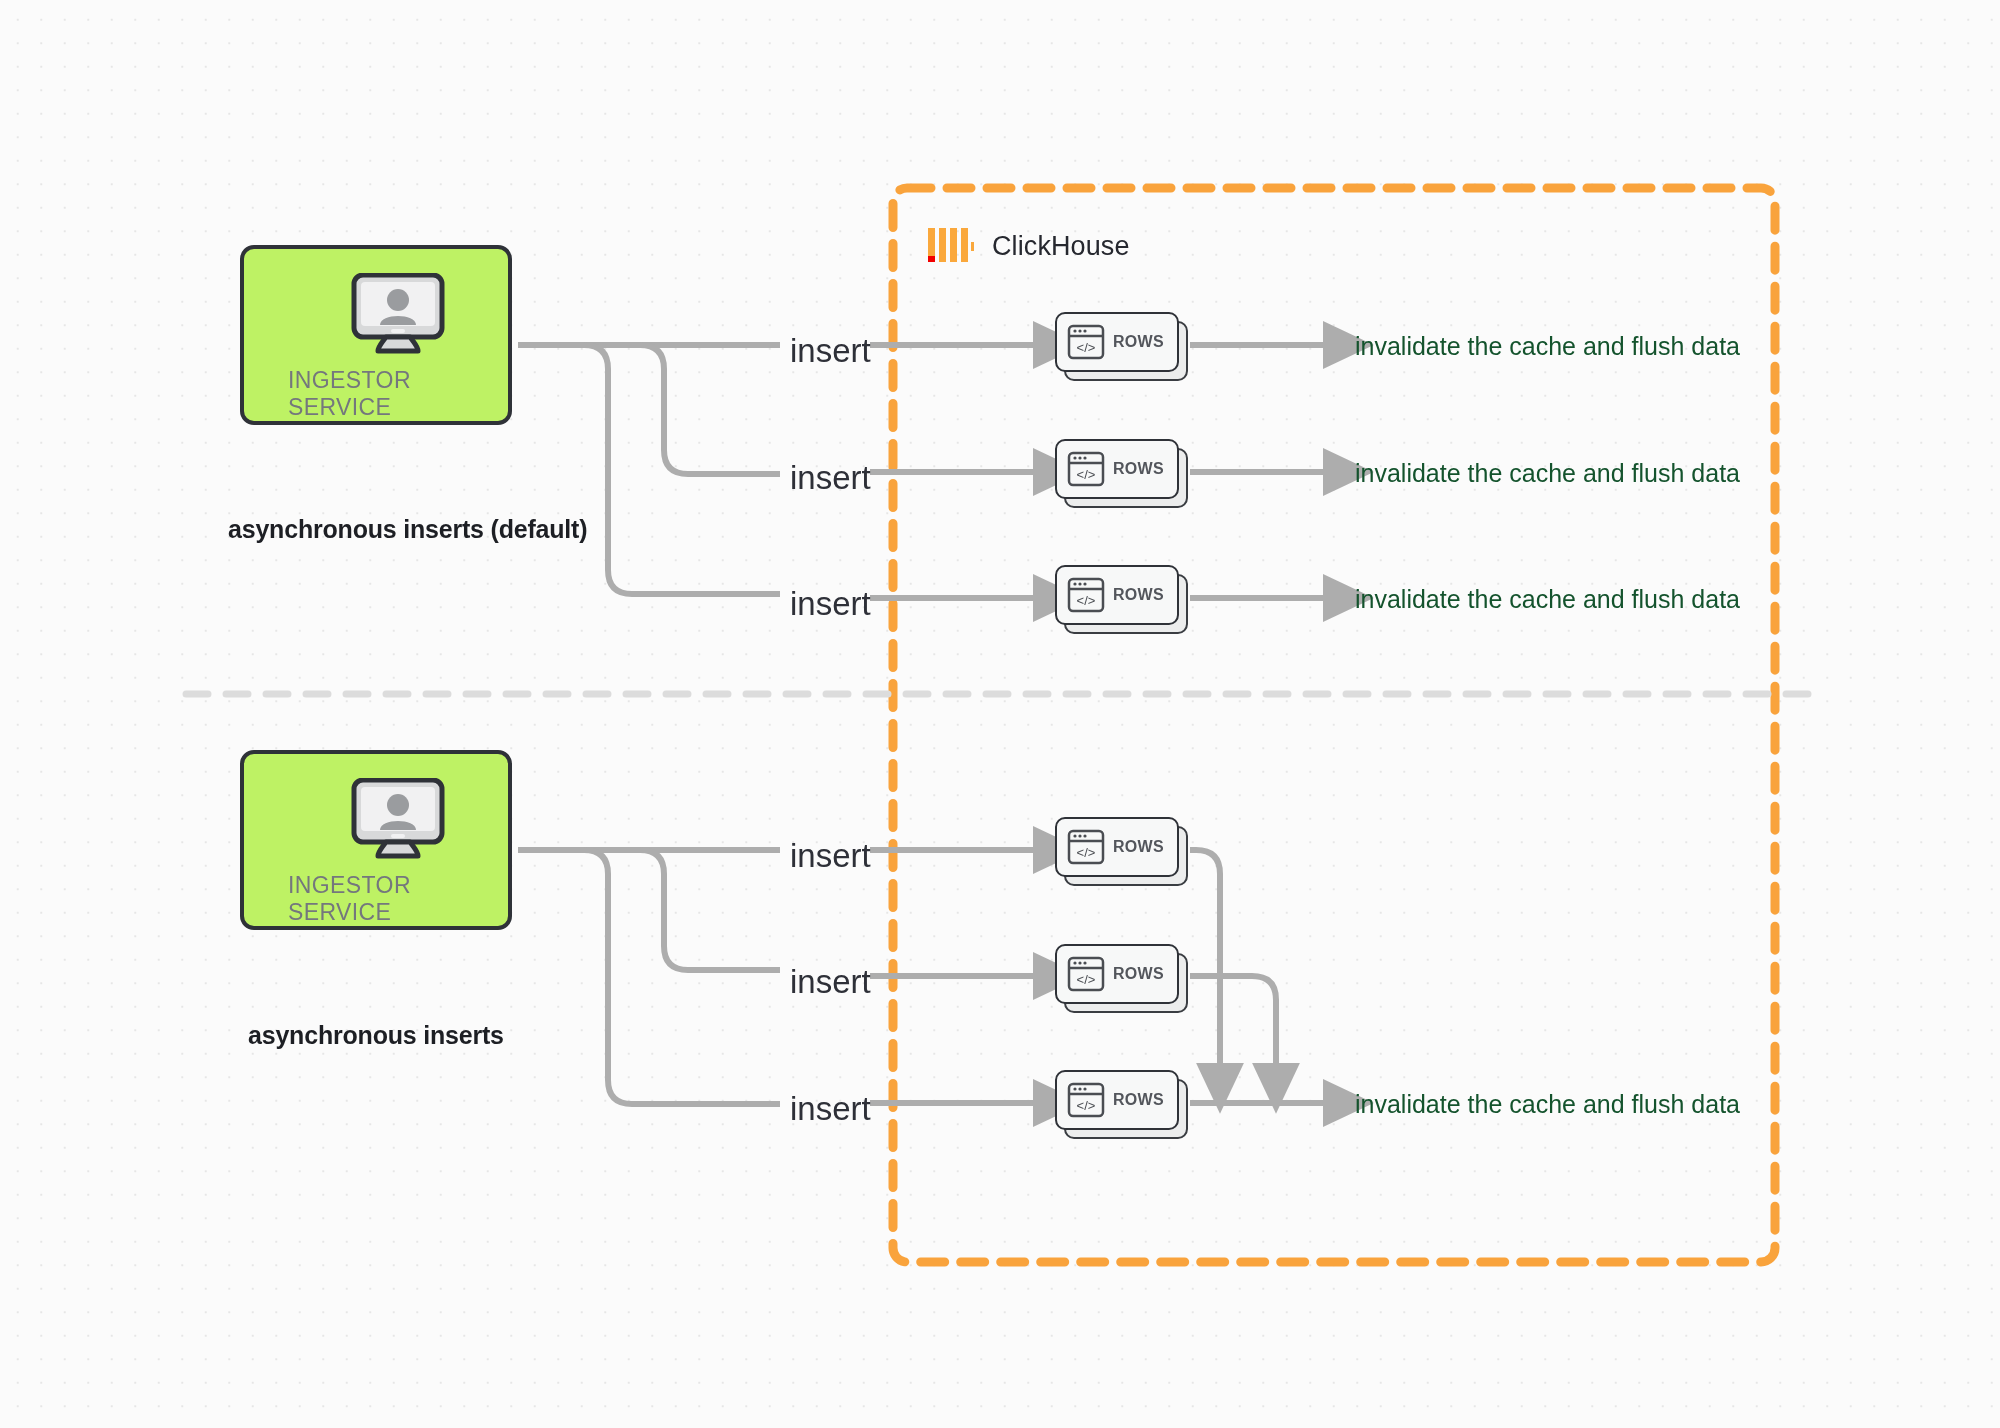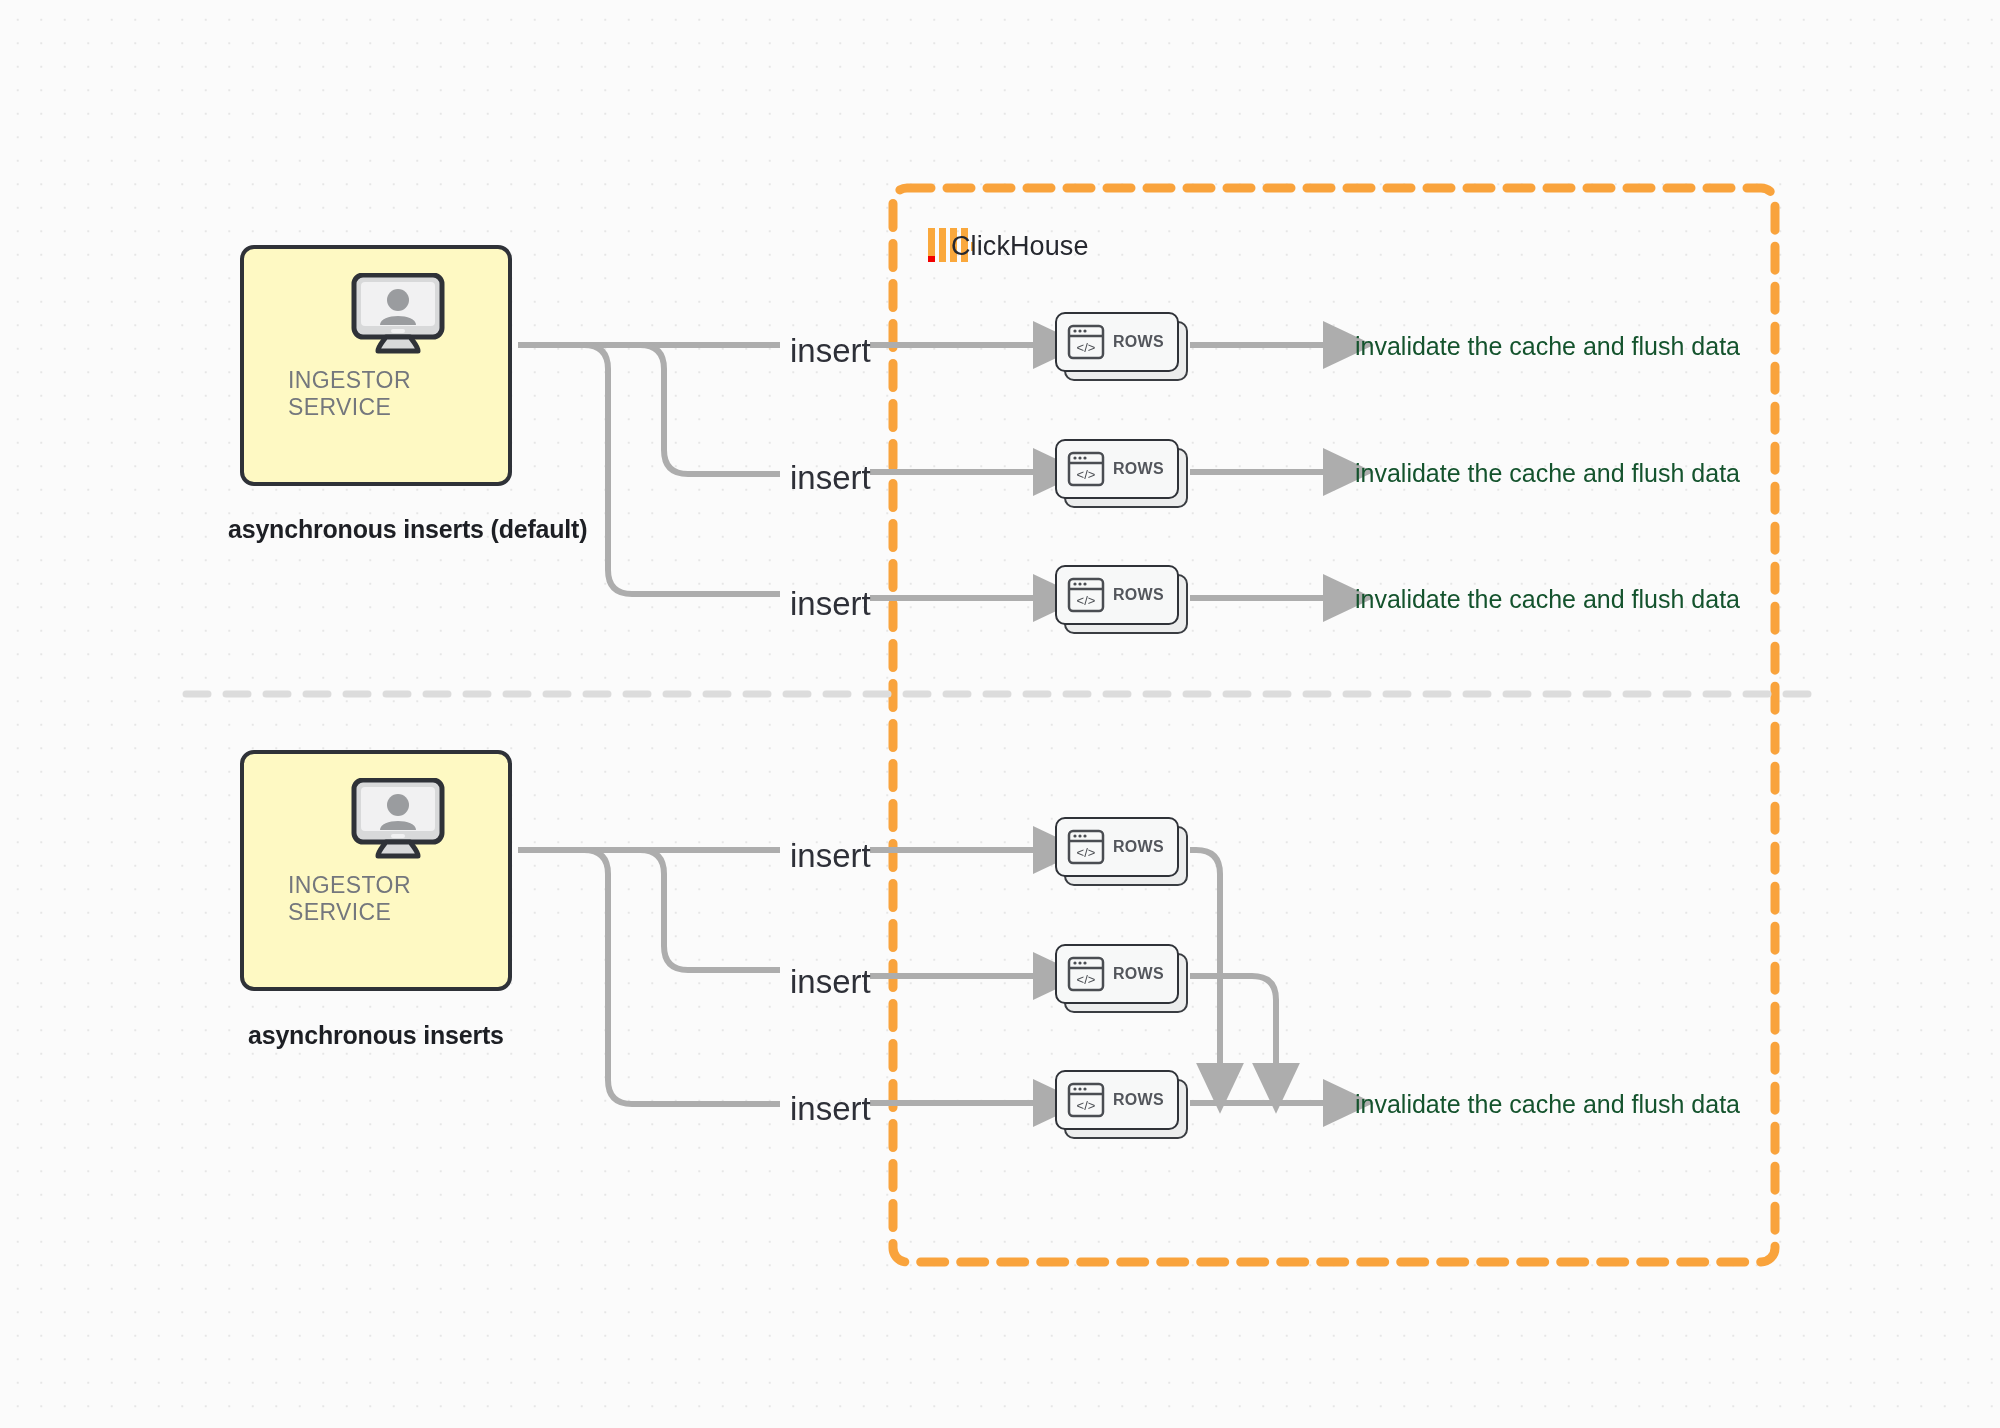--- a/index.html
+++ b/index.html
@@ -55,24 +55,24 @@
   .lbl-brand {
     font-size: 27px;
     color: #26282f;
     letter-spacing: 0.1px;
   }
 
   
   .service {
     position: absolute;
     width: 272px;
-    height: 241px;
+    height: 180px;
     border: 4px solid #2f3238;
     border-radius: 14px;
-    background: #fef9c3;
+    background: #bef264;
     box-sizing: border-box;
     display: flex;
     flex-direction: column;
     align-items: center;
     justify-content: flex-start;
     padding-left: 44px;
   }
   .service .monitor {
     margin-top: 24px;
     width: 96px;
@@ -189,21 +189,21 @@
   </svg>
 
   <svg class="ch-logo" style="left:928px; top:228px;" viewBox="0 0 46 40">
     <rect x="0" y="0" width="7" height="34" fill="#faa83c"></rect>
     <rect x="11" y="0" width="7" height="34" fill="#faa83c"></rect>
     <rect x="22" y="0" width="7" height="34" fill="#faa83c"></rect>
     <rect x="33" y="0" width="7" height="34" fill="#faa83c"></rect>
     <rect x="0" y="28" width="7" height="6" fill="#f20000"></rect>
     <rect x="43" y="14" width="7" height="9" fill="#faa83c"></rect>
   </svg>
-  <div class="lbl lbl-brand" style="left:951px; top:231px;text-align:right;">ClickHouse</div>
+  <div class="lbl lbl-brand" style="left:992px; top:231px;text-align:right;">ClickHouse</div>
 
   <div class="service" style="left:240px; top:245px;">
     <svg class="monitor" viewBox="0 0 96 86">
       <rect x="4" y="2" width="88" height="62" rx="9" fill="#d8d9da" stroke="#2f3238" stroke-width="5"></rect>
       <rect x="11" y="9" width="74" height="44" rx="4" fill="#f1f1f2"></rect>
       <circle cx="48" cy="27" r="11" fill="#9a9c9f"></circle>
       <path d="M30,52 C30,40 66,40 66,52 z" fill="#9a9c9f"></path>
       <rect x="41" y="56" width="14" height="4" rx="2" fill="#f1f1f2"></rect>
       <path d="M33,68 C33,68 36,64 36,64 L60,64 C60,64 63,68 63,68 C66,72 68,76 68,78 L28,78 C28,76 30,72 33,68 z" fill="#d8d9da" stroke="#2f3238" stroke-width="5" stroke-linejoin="round"></path>
     </svg>

